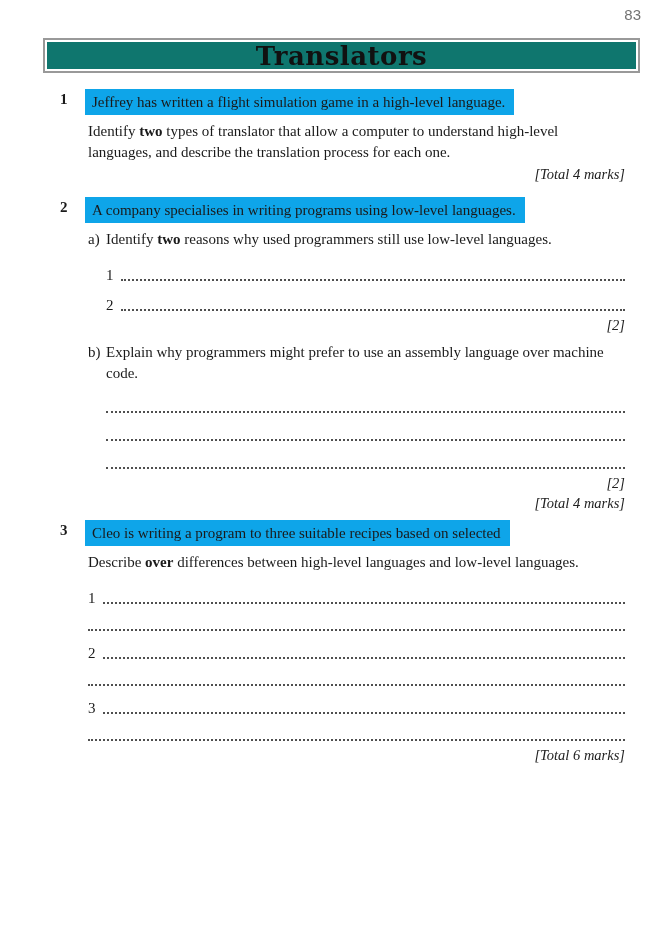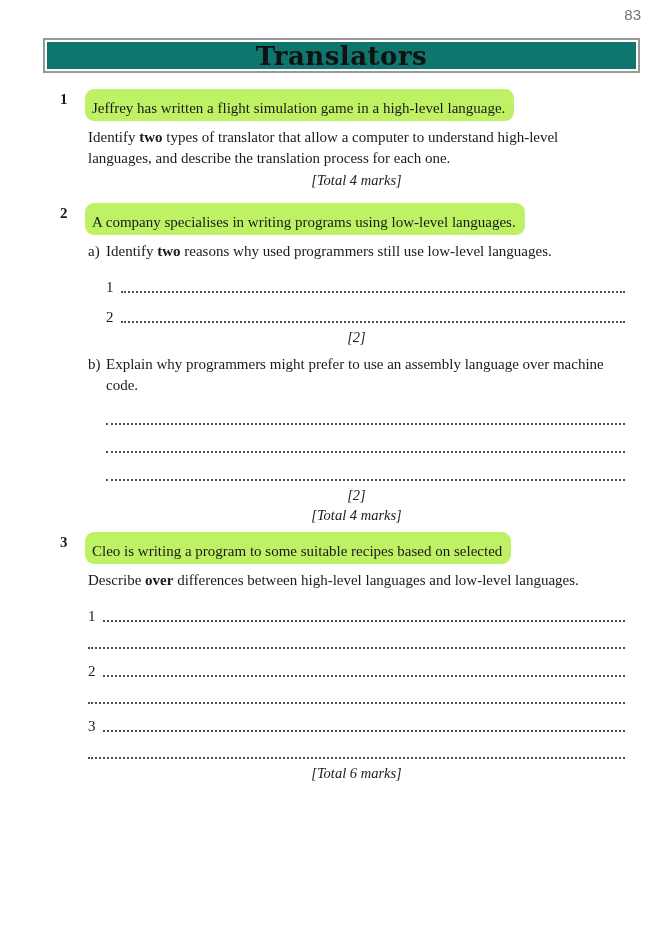--- a/index.html
+++ b/index.html
@@ -33,33 +33,32 @@
   .question { position: relative; padding-left: 28px; }
   .q1 { margin-top: 16px; }
   .q2 { margin-top: 14px; }
   .q3 { margin-top: 8px; }
   .qnum {
     position: absolute; left: 0; top: 2px;
     font-weight: bold; font-size: 15px;
   }
   .highlight {
     display: inline-block;
-    background: #bef264;
-    padding: 9px 9px 3px 7px;
+    background: #0ea5e9;
+    padding: 3px 9px 3px 7px;
     margin-left: -3px;
     line-height: 20px;
-    border-radius: 9px;
   }
   .para { margin: 6px 0 0 0; line-height: 21px; }
   .ans-row { display: flex; align-items: flex-end; height: 28px; }
   .ans-rows { margin-top: 4px; }
   .ans-label { padding-right: 7px; white-space: nowrap; }
   .dots { flex: 1; border-bottom: 2px dotted #4f4f4f; margin-bottom: 3px; }
   .marks {
-    text-align: center; font-style: italic;
+    text-align: right; font-style: italic;
     font-size: 14.5px; color: #222; height: 18px; line-height: 18px;
     margin-top: 2px;
   }
   .sub-row { display: flex; margin-top: 6px; line-height: 21px; }
   .sub-label { width: 18px; flex: 0 0 18px; }
   .indent { margin-left: 18px; }
   .q3-rows .ans-row { height: 27.5px; }
   b { font-weight: bold; }
 </style>
 </head>
@@ -115,21 +114,21 @@
           <span class="dots"></span>
         </div>
     </div>
     <div class="marks">[2]</div>
     <div class="marks">[Total 4 marks]</div>
   </div>
 
   <div class="question q3">
     <span class="qnum">3</span>
     <span class="highlight">
-      <span style="display:block">Cleo is writing a program to some suitable recipes based on selected</span>
+      <span style="display:block">Cleo is writing a program to three suitable recipes based on selected</span>
     </span>
     <div class="para"><span>Describe </span><b>over</b><span> differences between high-level languages and low-level languages.</span></div>
     <div class="ans-rows q3-rows" style="margin-top:6px">
       <div class="ans-row">
         <span class="ans-label">1</span>
         <span class="dots"></span>
       </div>
       <div class="ans-row">
           <span class="dots"></span>
         </div>

